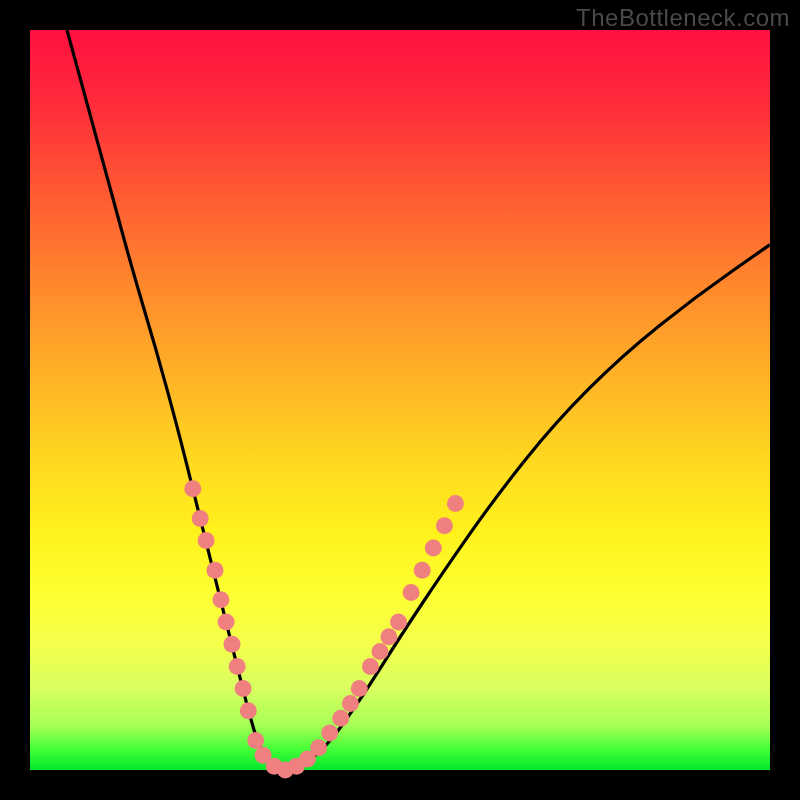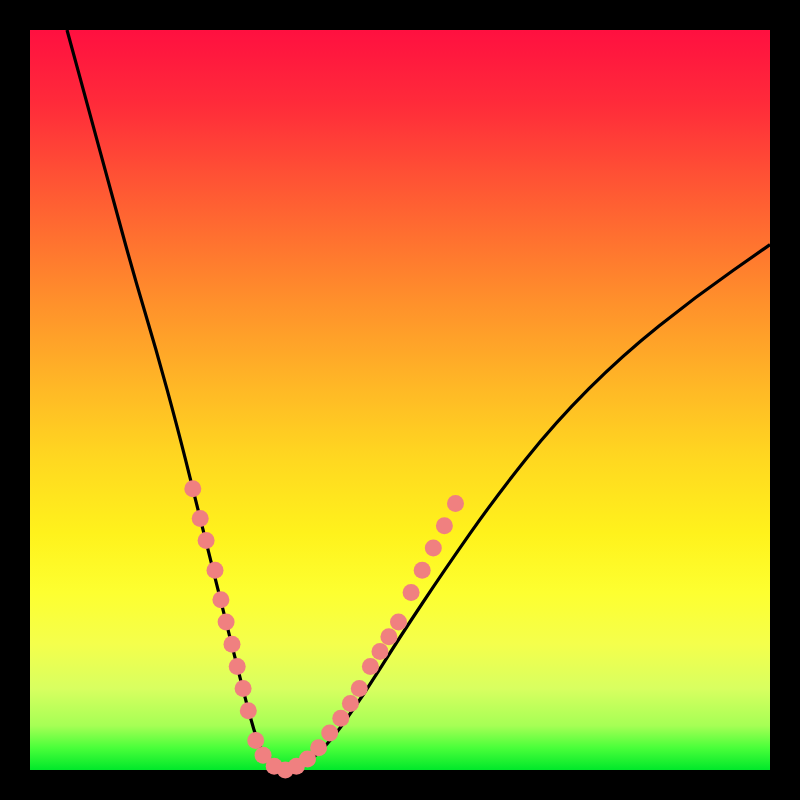--- a/index.html
+++ b/index.html
@@ -59,20 +59,21 @@
     top: 0;
     width: 740px;
     height: 740px;
     overflow: visible;
   }
 </style>
 </head>
 <body>
 
 <div class="frame">
+  <div class="watermark">TheBottleneck.com</div>
 
   <div class="plot">
     <svg class="curve" viewBox="0 0 740 740" preserveAspectRatio="none">
       <path id="curve-path" fill="none" stroke="#000000" stroke-width="3.2" d="M 37.0 0.0 Q 37.0 0.0 48.1 40.7 Q 59.2 81.4 70.3 122.1 Q 81.4 162.8 92.5 203.5 Q 103.6 244.2 114.7 281.2 Q 125.8 318.2 136.9 358.9 Q 148.0 399.6 155.4 429.2 Q 162.8 458.8 170.2 488.4 Q 177.6 518.0 185.0 547.6 Q 192.4 577.2 199.8 606.8 Q 207.2 636.4 212.8 658.6 Q 218.3 680.8 223.8 699.3 Q 229.4 717.8 236.8 728.9 Q 244.2 740.0 255.3 740.0 Q 266.4 740.0 281.2 728.9 Q 296.0 717.8 314.5 691.9 Q 333.0 666.0 351.5 636.4 Q 370.0 606.8 392.2 573.5 Q 414.4 540.2 440.3 503.2 Q 466.2 466.2 495.8 429.2 Q 525.4 392.2 558.7 358.9 Q 592.0 325.6 629.0 296.0 Q 666.0 266.4 703.0 240.5 T 740.0 214.6"></path>
       <g id="marker-group">
           <circle cx="162.8" cy="458.8" r="8.5" fill="#f08080" stroke="#c05050" stroke-width="0"></circle>
           <circle cx="170.2" cy="488.4" r="8.5" fill="#f08080" stroke="#c05050" stroke-width="0"></circle>
           <circle cx="176.1" cy="510.6" r="8.5" fill="#f08080" stroke="#c05050" stroke-width="0"></circle>
           <circle cx="185.0" cy="540.2" r="8.5" fill="#f08080" stroke="#c05050" stroke-width="0"></circle>
           <circle cx="190.9" cy="569.8" r="8.5" fill="#f08080" stroke="#c05050" stroke-width="0"></circle>

